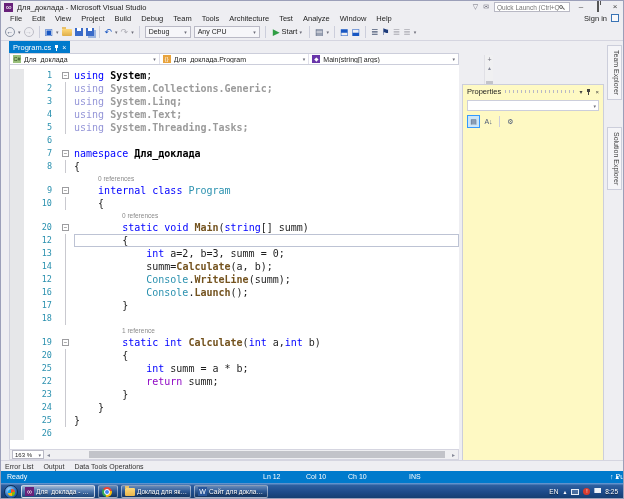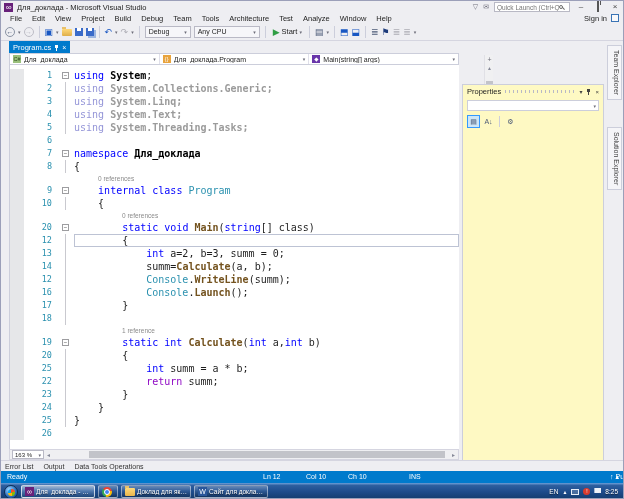--- a/index.html
+++ b/index.html
@@ -362,21 +362,21 @@
             <div class="codelens-row">
               <span class="g2"></span>
               <span class="codelens-text" style="margin-left: 98px;">0 references</span>
             </div>
             <div class="crow">
               <span class="g"></span>
               <span class="n">20</span>
               <span class="f">
                 <span class="fbox">−</span>
               </span>
-              <span class="c"><span class="tk-p">        </span><span class="tk-k">static</span><span class="tk-p"> </span><span class="tk-k">void</span><span class="tk-p"> </span><span class="tk-m">Main</span><span class="tk-p">(</span><span class="tk-k">string</span><span class="tk-p">[] class)</span></span>
+              <span class="c"><span class="tk-p">        </span><span class="tk-k">static</span><span class="tk-p"> </span><span class="tk-k">void</span><span class="tk-p"> </span><span class="tk-m">Main</span><span class="tk-p">(</span><span class="tk-k">string</span><span class="tk-p">[] summ)</span></span>
             </div>
             <div class="crow cur">
               <span class="g"></span>
               <span class="n">12</span>
               <span class="f">
                 <span class="fline"></span>
               </span>
               <span class="c"><span class="tk-p">        {</span></span>
             </div>
             <div class="crow">

